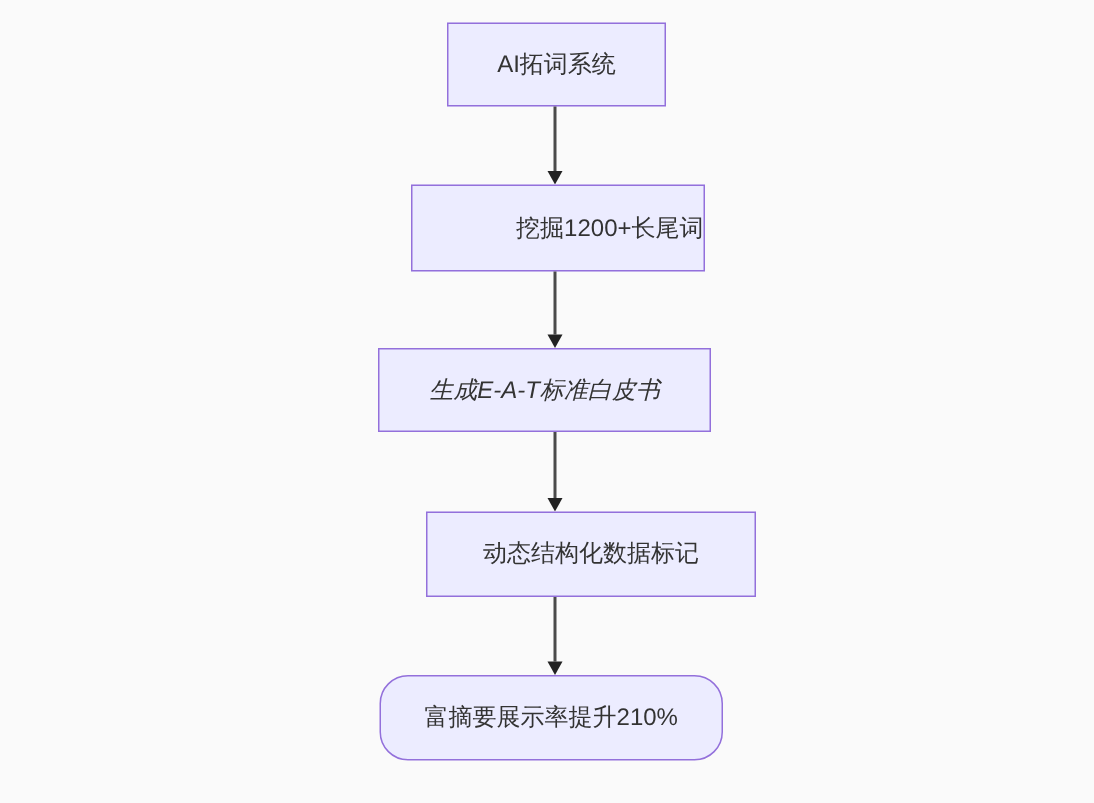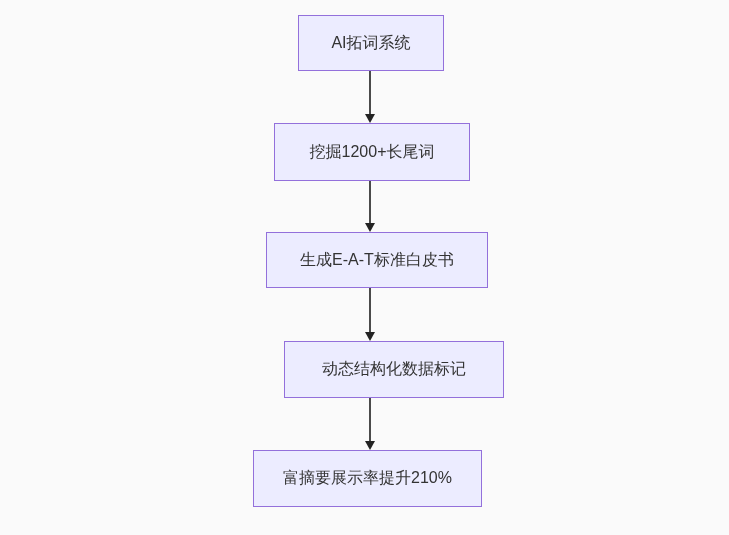--- a/index.html
+++ b/index.html
@@ -28,24 +28,24 @@
     border:1px solid var(--node-border);
     color:var(--text);
     font-size:16px;
     display:flex;
     align-items:center;
     justify-content:center;
     text-align:center;
     white-space:nowrap;
   }
   .n1{left:298px;top:15px;width:146px;height:56px;}
-  .n2{left:274px;top:123px;width:196px;height:58px;}
-  .n3{left:266px;top:232px;width:222px;height:56px;}
+  .n2{left:274px;top:123px;width:196px;height:58px;justify-content:flex-end;}
+  .n3{left:252px;top:232px;width:222px;height:56px;font-style:italic;}
   .n4{left:264px;top:341px;width:220px;height:57px;margin-left:20px;}
-  .n5{left:253px;top:450px;width:229px;height:57px;}
+  .n5{left:253px;top:450px;width:229px;height:57px;border-radius:19px;}
   .edge{
     position:absolute;
     left:369px;
     width:2px;
     background:var(--line);
   }
   .e1{top:71px;height:43px;}
   .e2{top:181px;height:42px;}
   .e3{top:288px;height:44px;}
   .e4{top:398px;height:43px;}

